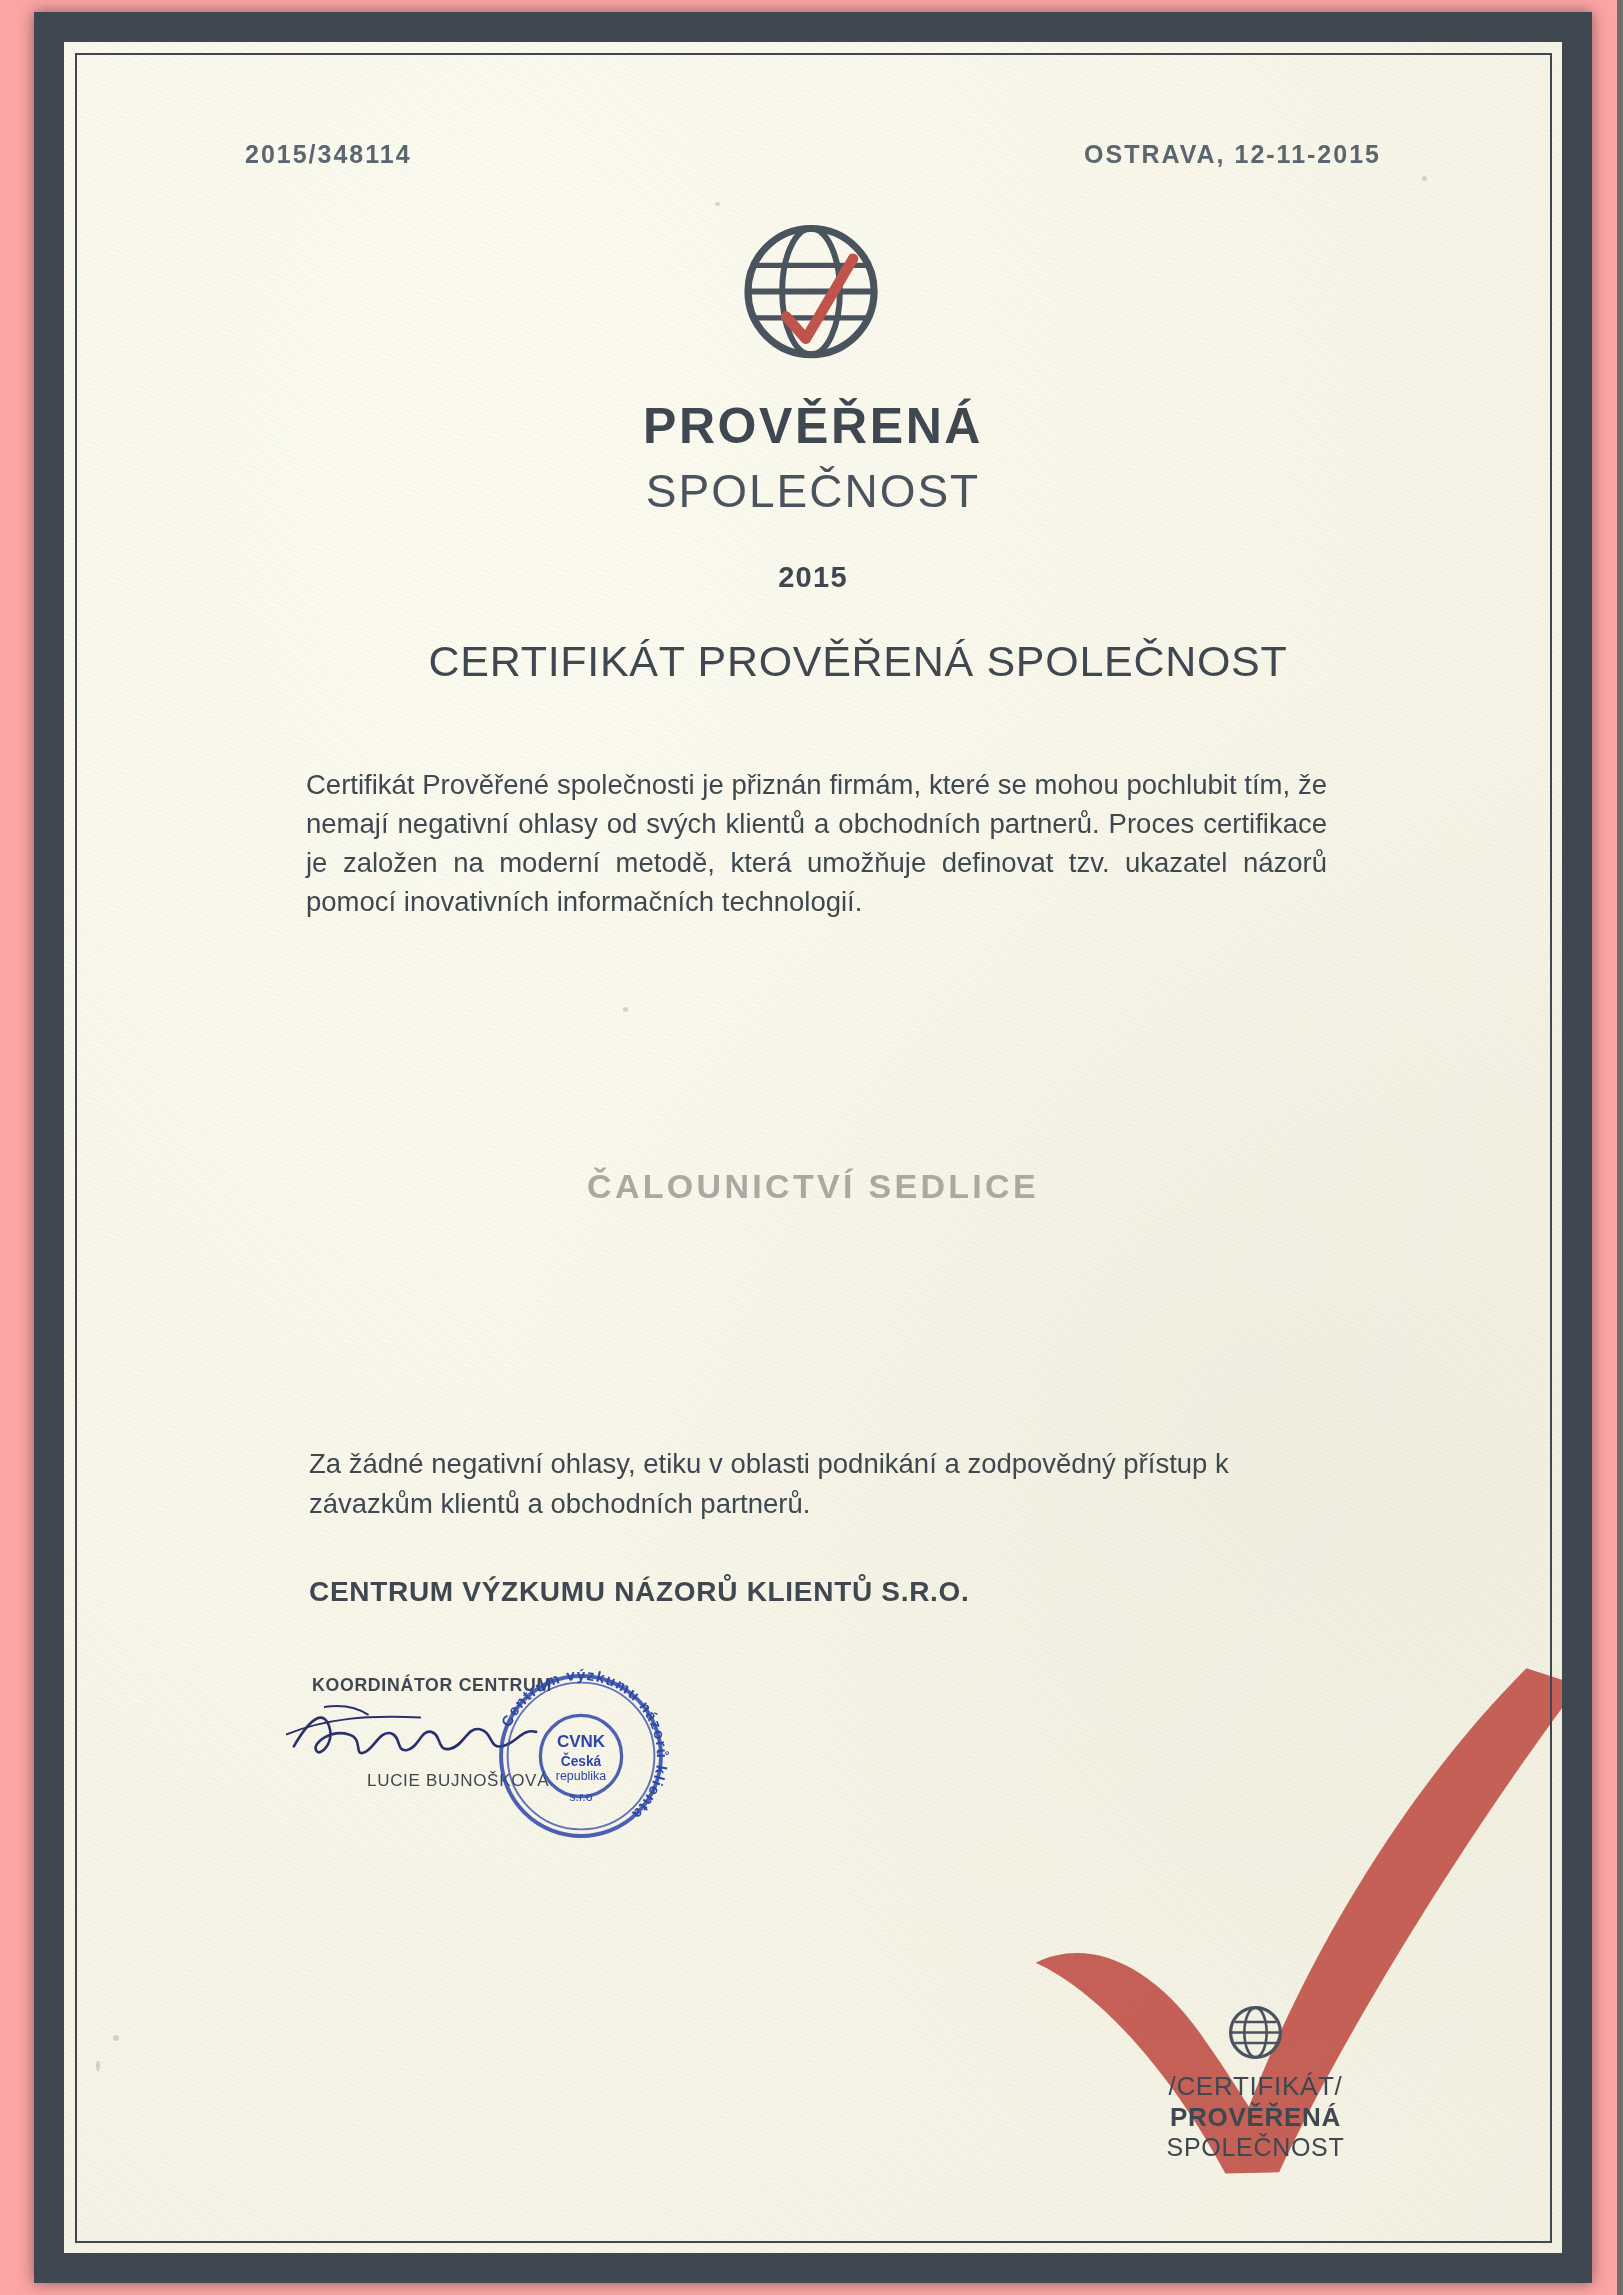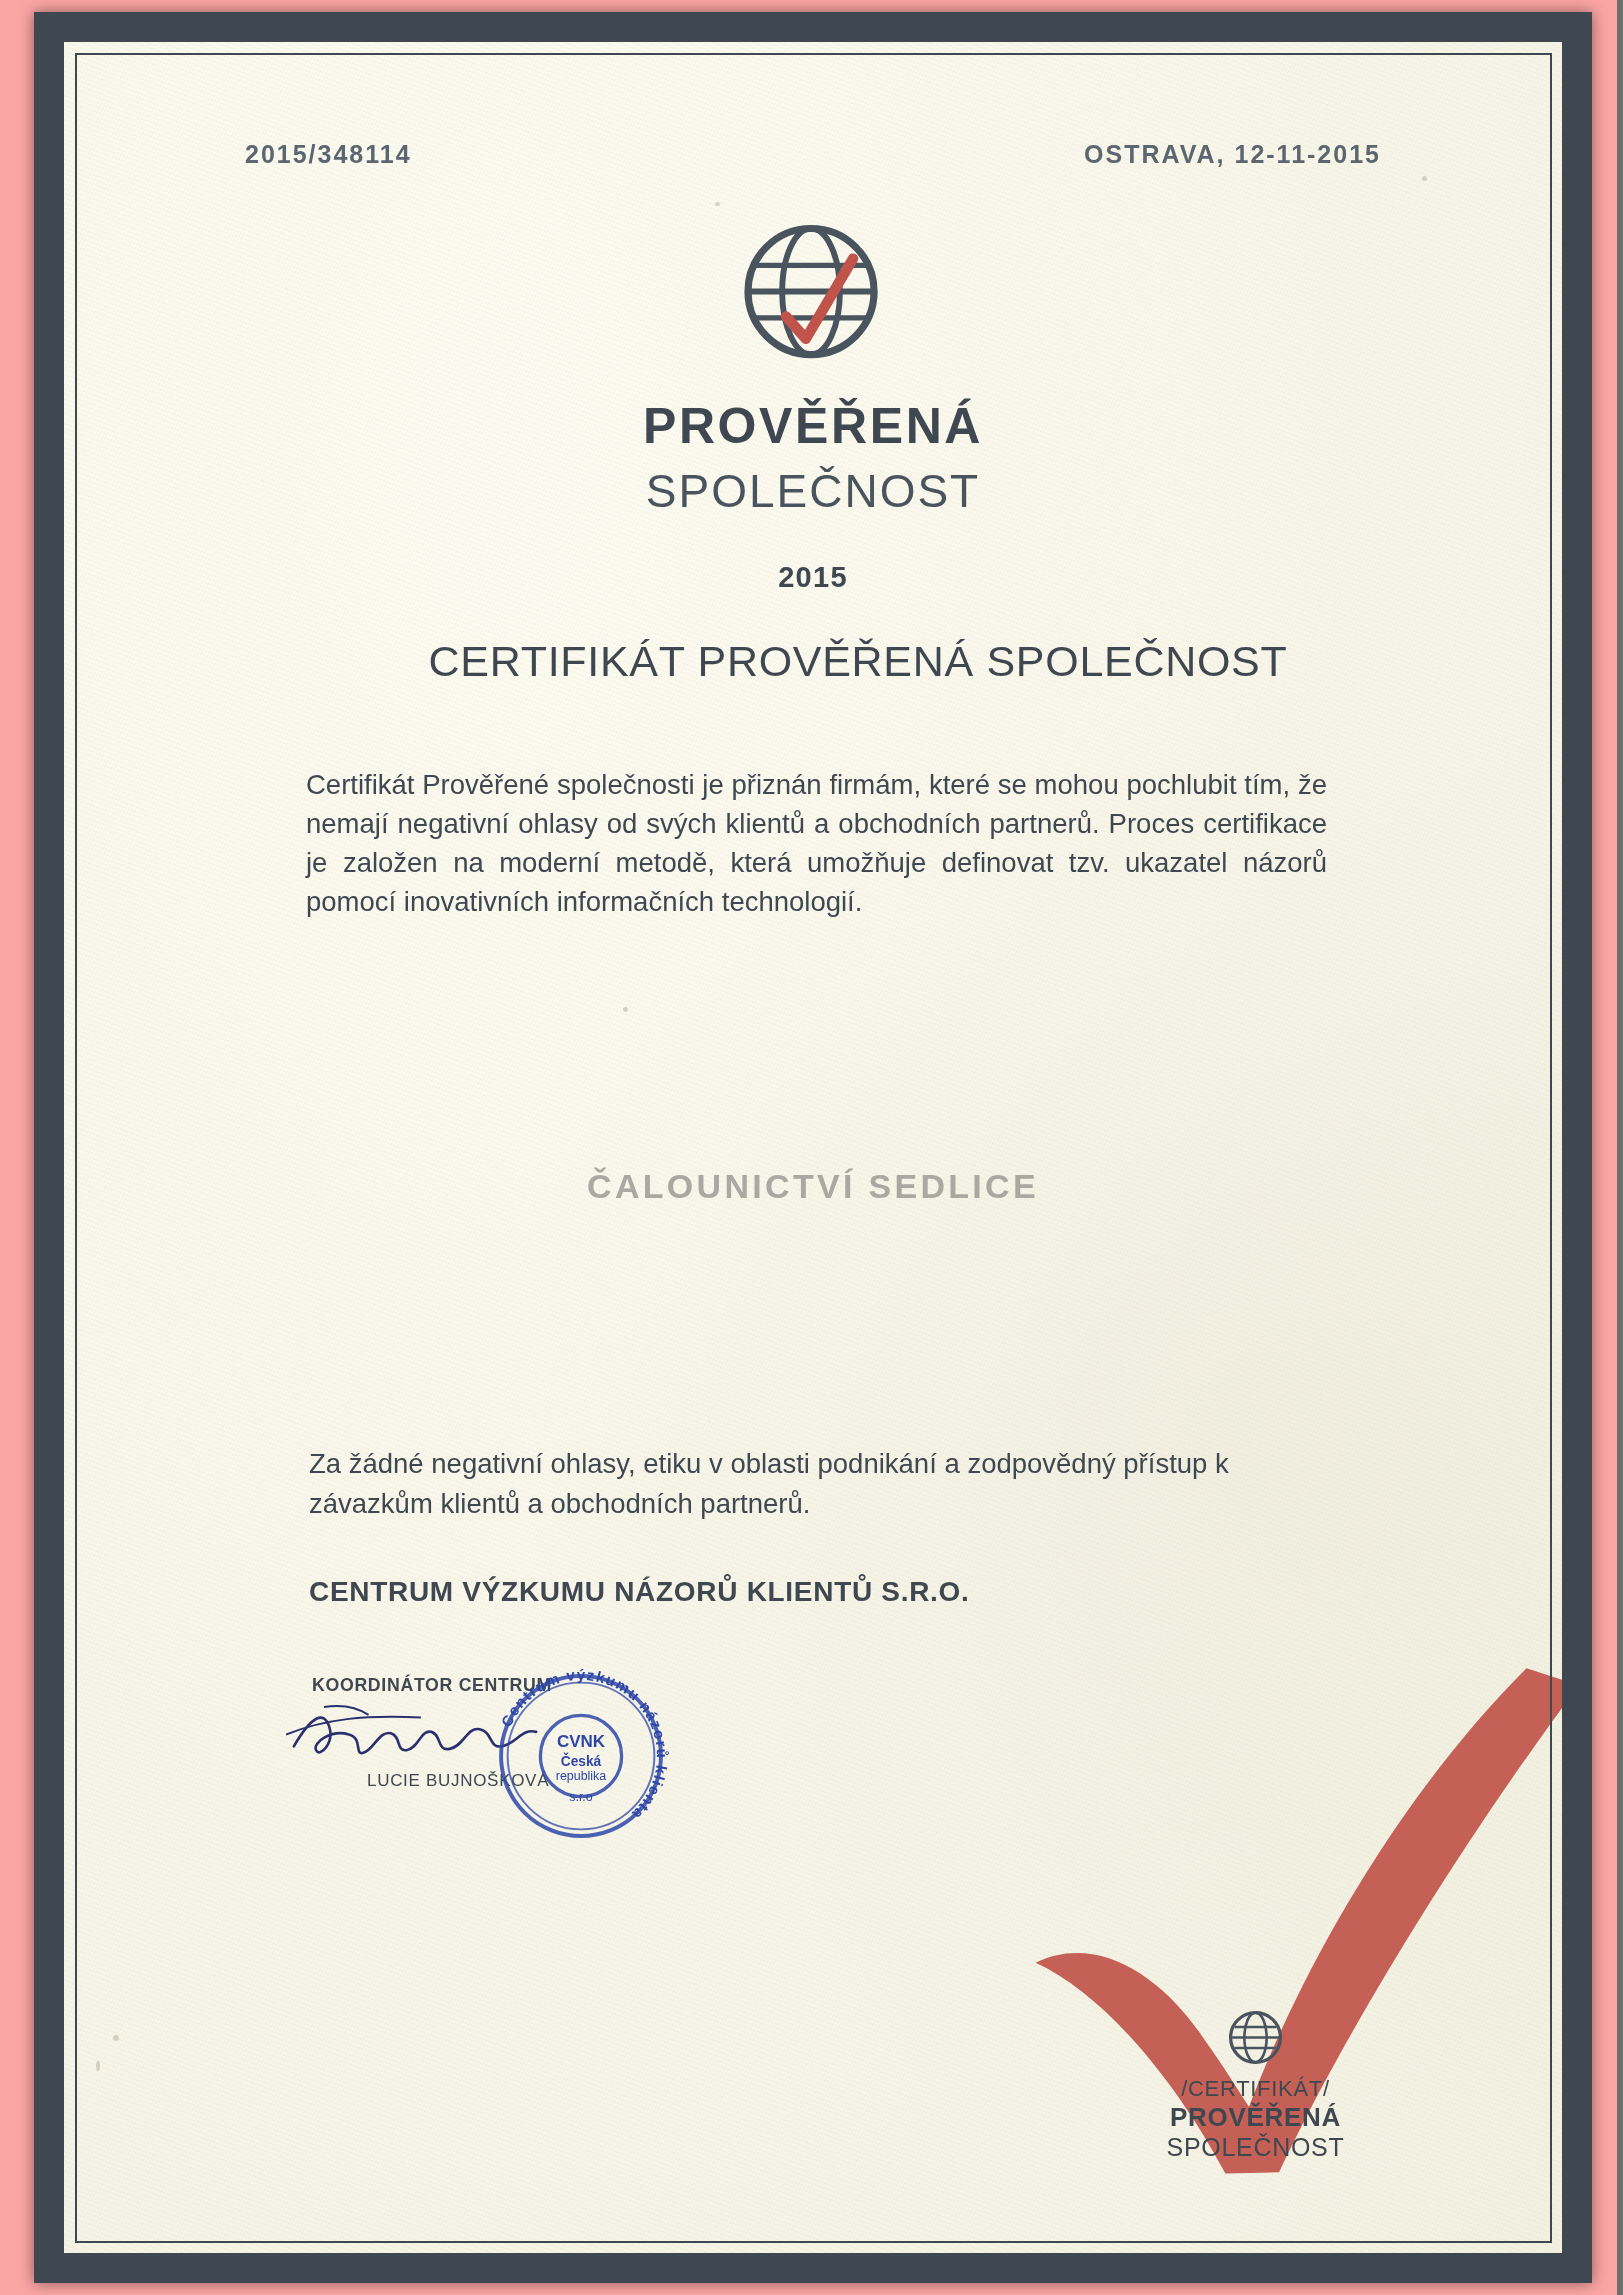--- a/index.html
+++ b/index.html
@@ -233,21 +233,21 @@
     bottom: 121px;
     text-align: center;
     width: 281px;
   }
   .badge-globe {
     width: 59px;
     height: 59px;
     margin: 0 auto 9.2px auto;
   }
   .badge-l1 {
-    font-size: 22px;
+    font-size: 26px;
     color: #3f4750;
     letter-spacing: 0.7px;
   }
   .badge-l2 {
     font-size: 26px;
     font-weight: 700;
     color: #3f4750;
     letter-spacing: 0.7px;
   }
   .badge-l3 {

